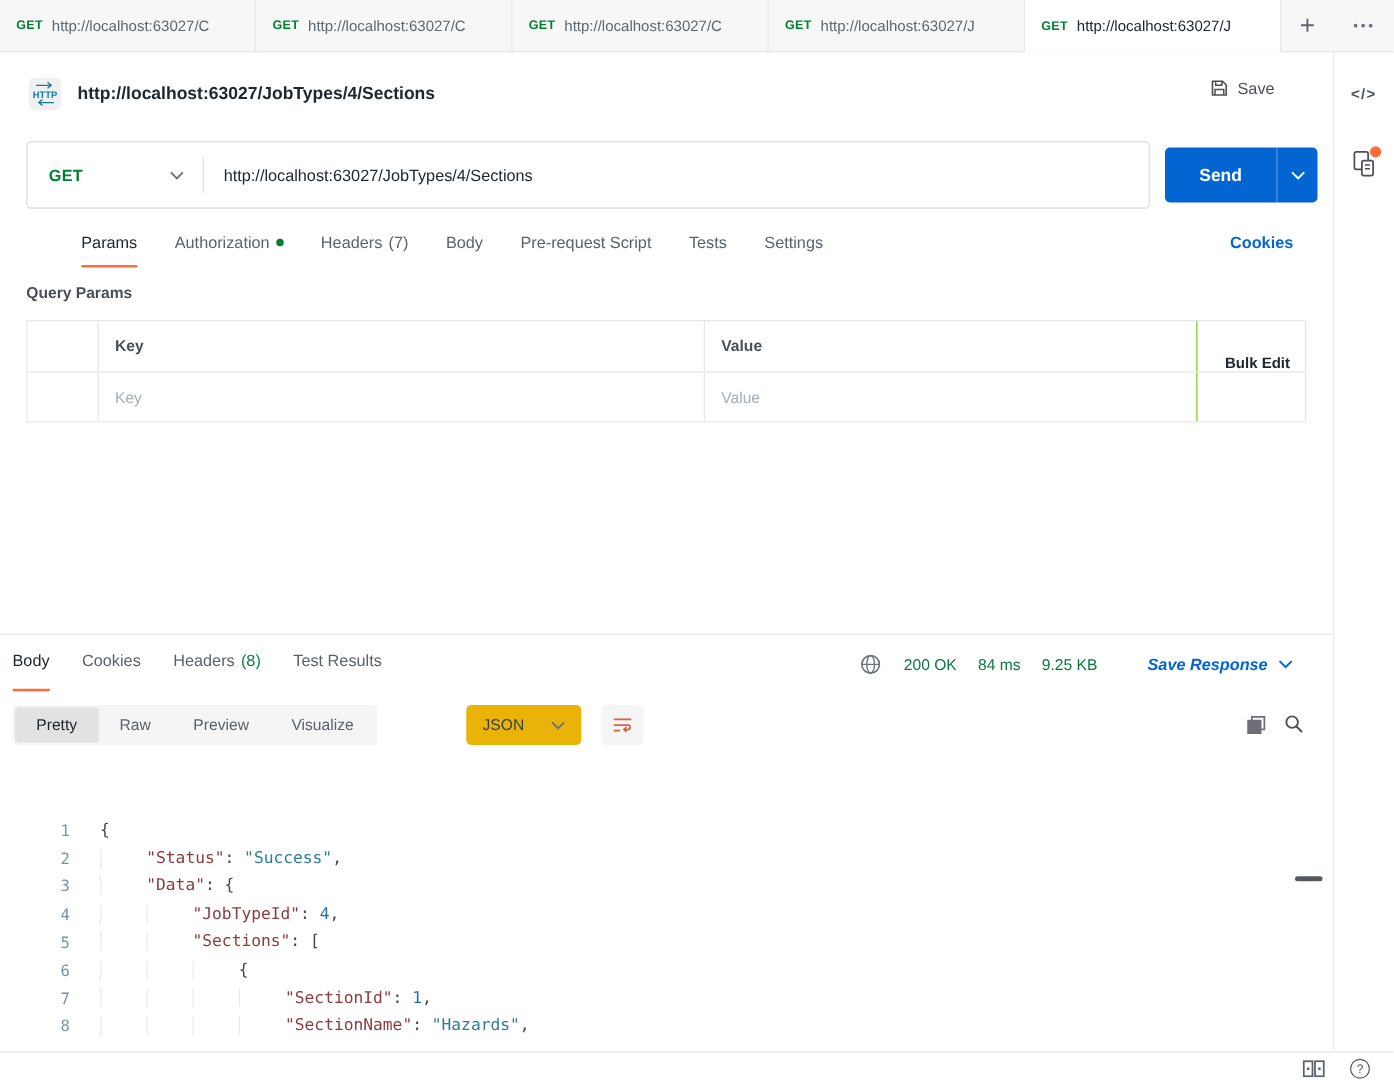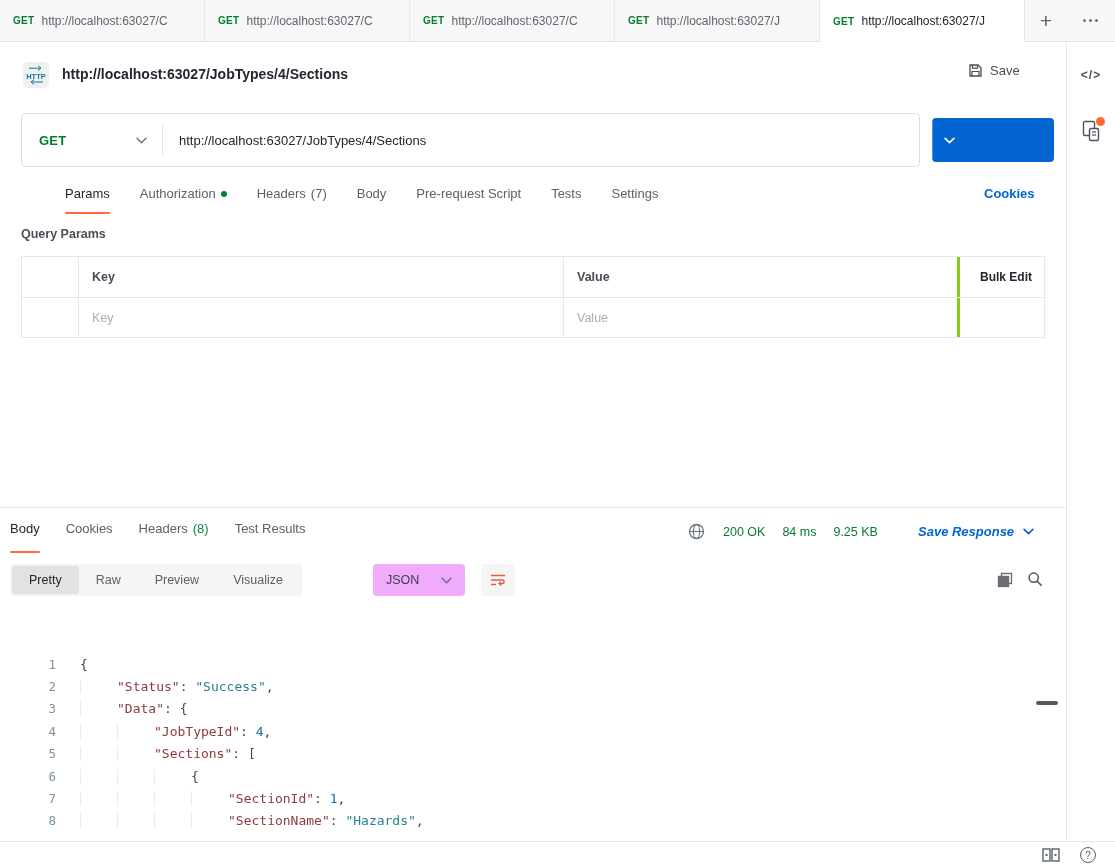--- a/index.html
+++ b/index.html
@@ -67,22 +67,22 @@
   
   .qp-title { left:21px; top:185px; font-size:12.5px; font-weight:600; color:#494f57; }
   .qp-table { left:21px; top:214px; width:1024px; border:1px solid #e6e7e9; }
   .qp-row { display:flex; height:40px; align-items:center; }
   .qp-row + .qp-row { border-top:1px solid #e6e7e9; }
   .qp-c0 { width:56px; height:100%; }
   .qp-c1 { width:485px; height:100%; display:flex; align-items:center; padding-left:13px;
            border-left:1px solid #e6e7e9; font-size:12.5px; }
   .qp-c2 { width:394px; height:100%; display:flex; align-items:center; padding-left:13px;
            border-left:1px solid #e6e7e9; font-size:12.5px; }
-  .qp-c3 { flex:1; height:100%; display:flex; align-items:center; justify-content:flex-end;
-           padding-right:12px; border-left:3px solid #84cc16; font-size:12px; }
+  .qp-c3 { flex:1; height:100%; display:flex; align-items:flex-end; justify-content:flex-end;
+           padding-right:12px; border-left:1px solid #84cc16; font-size:12px; }
   .qp-head { color:#494f57; font-weight:600; }
   .bulk-edit { color:#21272e; font-weight:700; cursor:pointer; }
   .ph { color:#a8aeb5; }
 
   
   .resp-divider { left:0; width:1066px; top:465px; border-top:1px solid #e6e7e9; }
   .resp-tabs { left:10px; top:468px; height:43px; display:flex; gap:26px; font-size:13px;
                color:#5a6169; align-items:flex-start; }
   .resp-tabs .rtab { padding-top:11px; height:43px; }
   .count.green { color:#0d8345; }
@@ -91,21 +91,21 @@
   .meta-green { color:#087a3c; font-size:12.5px; margin-right:17px; }
   .save-resp { left:918px; top:468px; height:43px; display:flex; align-items:center; gap:9px;
                color:#0265d2; font-size:13px; font-weight:600; cursor:pointer;font-style:italic; }
 
   
   .seg { left:10px; top:522px; height:32px; background:#f5f5f5; border-radius:4px;
          display:flex; align-items:center; padding:2px; }
   .seg-item { padding:0 17px; height:28px; display:flex; align-items:center; border-radius:3px;
               font-size:12.5px; color:#5a6169; cursor:pointer; }
   .seg-item.active { background:#e2e2e2; color:#21272e; }
-  .json-sel { left:373px; top:522px; height:32px; width:92px; background:#f0abfc; border-radius:4px;
+  .json-sel { left:373px; top:522px; height:32px; width:92px; background:#eab308; border-radius:4px;
               display:flex; align-items:center; justify-content:space-between; padding:0 13px;
               font-size:12.5px; color:#3b4047; cursor:pointer; }
   .wrap-btn { left:481px; top:522px; height:32px; width:34px; background:#f5f5f5; border-radius:4px;
               display:flex; align-items:center; justify-content:center; cursor:pointer; }
   .copy-btn { left:997px; top:530px; cursor:pointer; }
   .find-btn { left:1027px; top:529px; cursor:pointer; }
 
   
   .search-bar { left:500px; top:571px; width:522px; height:44px; background:#fcfcfc;
                 border:1px solid #d7d8da; border-radius:3px;
@@ -217,20 +217,21 @@
     <div class="method-sel">
       <span class="method-label">GET</span>
       <svg width="11" height="7" viewBox="0 0 10 6">
         <path d="M1 1l4 4 4-4" fill="none" stroke="#6b7280" stroke-width="1.4" stroke-linecap="round"></path>
       </svg>
     </div>
     <div class="url-divider"></div>
     <div class="url-input">http://localhost:63027/JobTypes/4/Sections</div>
   </div>
   <div class="abs send-btn">
+    <div class="send-main">Send</div>
     <div class="send-caret">
       <svg width="11" height="7" viewBox="0 0 10 6">
         <path d="M1 1l4 4 4-4" fill="none" stroke="#ffffff" stroke-width="1.5" stroke-linecap="round"></path>
       </svg>
     </div>
   </div>
 
   <div class="abs req-tabs">
       <div class="rtab active">
         <span>Params</span>

